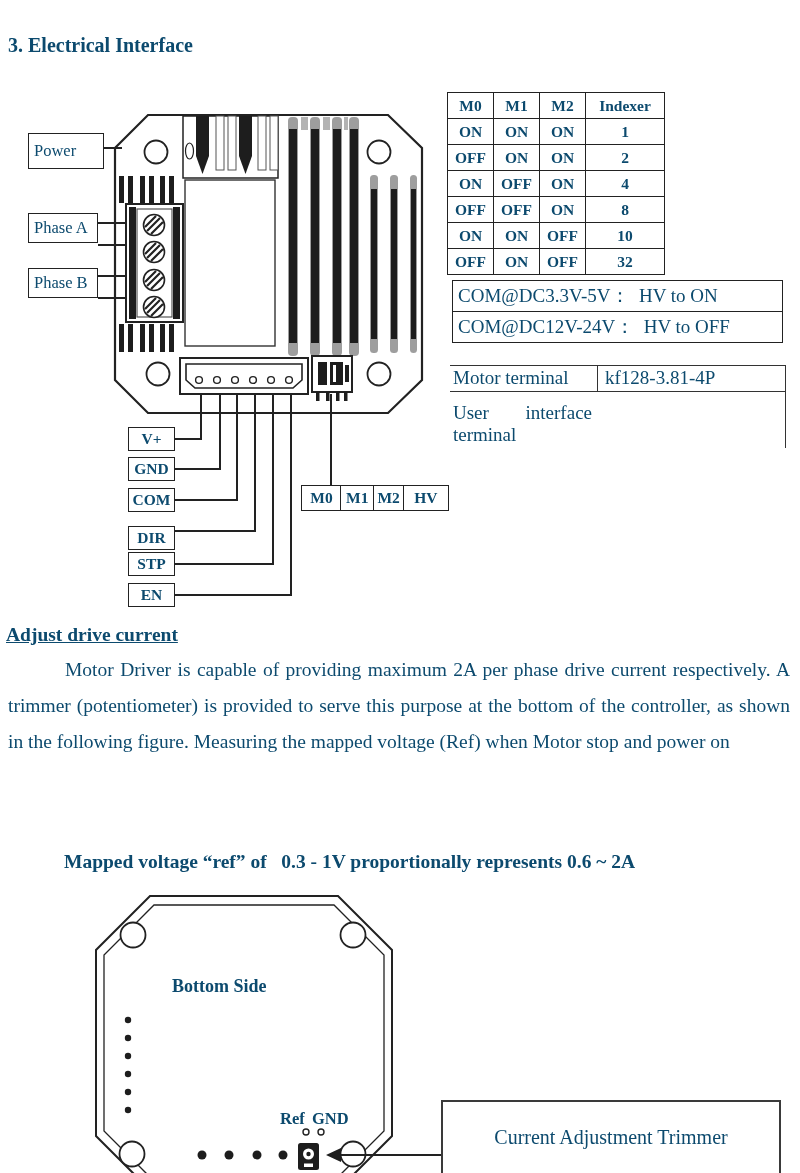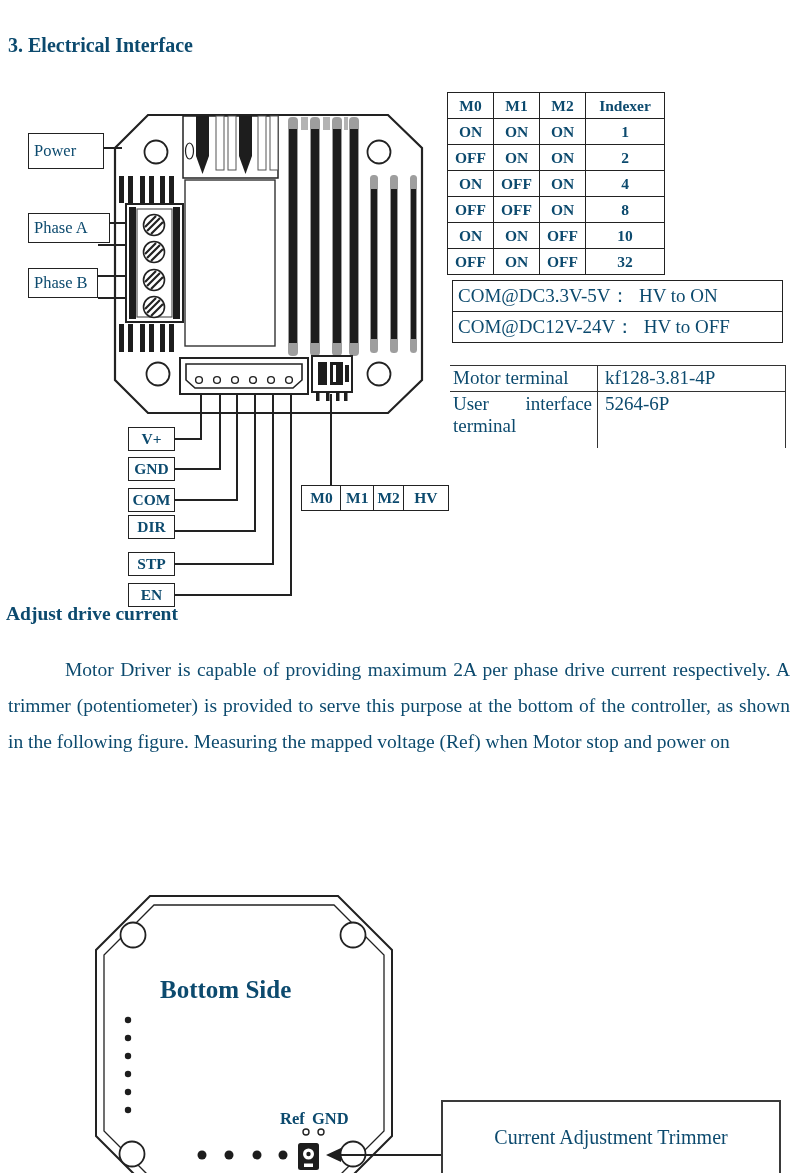--- a/index.html
+++ b/index.html
@@ -2,21 +2,21 @@
 <html><head>
 <meta charset="utf-8">
 <style>
   html,body{margin:0;padding:0;background:#fff;}
   .page{position:relative;width:800px;height:1173px;background:#fff;overflow:hidden;
         font-family:"Liberation Serif",serif;color:#0c4a6e;margin-top:28px;}
   .abs{position:absolute;}
   svg.fig{position:absolute;left:0;top:0;width:800px;height:1173px;}
 
   .h1{left:8px;top:6px;font-size:20px;font-weight:bold;}
-  .h2{left:6px;top:575px;font-size:19.5px;font-weight:bold;}
+  .h2{left:6px;top:596px;font-size:19.5px;font-weight:bold;text-decoration:underline;}
   .para{left:8px;top:624px;width:782px;font-size:19.5px;line-height:36px;
         text-align:justify;text-indent:57px;}
   .mapline{left:64px;top:823px;font-size:19.5px;font-weight:bold;white-space:pre;}
 
   .lblbox{border:1.6px solid #222;background:#fff;box-sizing:border-box;
           display:flex;align-items:center;padding-left:5px;font-size:16.5px;}
   .pinbox{left:128px;width:47px;height:24px;border:1.6px solid #222;background:#fff;
           box-sizing:border-box;display:flex;align-items:center;justify-content:center;
           font-weight:bold;font-size:15.5px;}
 
@@ -35,23 +35,23 @@
   .comrow{height:30px;display:flex;align-items:center;padding-left:5px;font-size:19px;white-space:pre;text-align:right;}
   .comrow.first{border-bottom:1.7px solid #222;}
 
   .term{left:450px;top:337px;width:336px;border-top:1.7px solid #333;border-right:1.7px solid #333;
         box-sizing:border-box;font-size:19px;background:#fff;}
   .term .trow{display:flex;justify-content:flex-end;}
   .term .trow1{border-bottom:1.7px solid #333;}
   .term .c1{width:147px;box-sizing:border-box;padding:1px 5px 2px 3px;}
   .term .c1.just{text-align:justify;}
   .term .c2{flex:1;border-left:1.7px solid #333;box-sizing:border-box;padding:1px 0 2px 7px;}
-  .term .trow2{min-height:56px;}
-
-  .bslabel{left:160px;top:948px;font-size:25px;font-weight:bold;}
+  .term .trow2{min-height:56px;flex-direction:column;}
+
+  .bslabel{left:172px;top:948px;font-size:18px;font-weight:bold;}
   .refl{left:280px;top:1081px;font-size:16.5px;font-weight:bold;}
   .gndl{left:312px;top:1081px;font-size:16.5px;font-weight:bold;}
   .callout{left:441px;top:1072px;width:340px;height:75px;border:2px solid #3a3a3a;background:#fff;
            box-sizing:border-box;display:flex;align-items:center;justify-content:center;font-size:20px;}
 </style>
 </head>
 <body>
 
 <div class="page">
 
@@ -214,27 +214,27 @@
       <g>
         <path d="M441 1127 H340" stroke-width="2.2"></path>
         <polygon points="326,1127 341,1120 341,1134" fill="#1d1d1d" stroke="none"></polygon>
       </g>
     </g>
   </svg>
 
   <div class="abs h1">3. Electrical Interface</div>
 
   <div class="abs lblbox" style="left:28px;top:105px;width:76px;height:36px;">Power</div>
-  <div class="abs lblbox" style="left:28px;top:185px;width:82px;height:30px;">Phase A</div>
+  <div class="abs lblbox" style="left:28px;top:185px;width:70px;height:30px;">Phase A</div>
   <div class="abs lblbox" style="left:28px;top:240px;width:70px;height:30px;">Phase B</div>
 
   <div class="abs pinbox" style="top:399px;">V+</div>
   <div class="abs pinbox" style="top:429px;">GND</div>
   <div class="abs pinbox" style="top:460px;">COM</div>
-  <div class="abs pinbox" style="top:487px;">DIR</div>
+  <div class="abs pinbox" style="top:498px;">DIR</div>
   <div class="abs pinbox" style="top:524px;">STP</div>
   <div class="abs pinbox" style="top:555px;">EN</div>
 
   <div class="abs mode">
     <div style="width:41px;">M0</div>
     <div style="width:34px;">M1</div>
     <div style="width:32px;">M2</div>
     <div style="width:46px;">HV</div>
   </div>
 
@@ -298,25 +298,25 @@
     <div class="comrow">COM@DC12V-24V：  HV to OFF</div>
   </div>
 
   <div class="abs term">
     <div class="trow trow1">
       <div class="c1">Motor terminal</div>
       <div class="c2">kf128-3.81-4P</div>
     </div>
     <div class="trow trow2">
       <div class="c1 just">User interface terminal</div>
-      <div class="c2">5264-6P</div>
     </div>
   </div>
 
   <div class="abs h2">Adjust drive current</div>
   <div class="abs para">Motor Driver is capable of providing maximum 2A per phase drive current respectively. A trimmer (potentiometer) is provided to serve this purpose at the bottom of the controller, as shown in the following figure. Measuring the mapped voltage (Ref) when Motor stop and power on</div>
+  <div class="abs mapline">Mapped voltage “ref” of   0.3 - 1V proportionally represents 0.6 ~ 2A</div>
 
   <div class="abs bslabel">Bottom Side</div>
   <div class="abs refl">Ref</div>
   <div class="abs gndl">GND</div>
   <div class="abs callout">Current Adjustment Trimmer</div>
 
 </div>
 
 </body></html>

